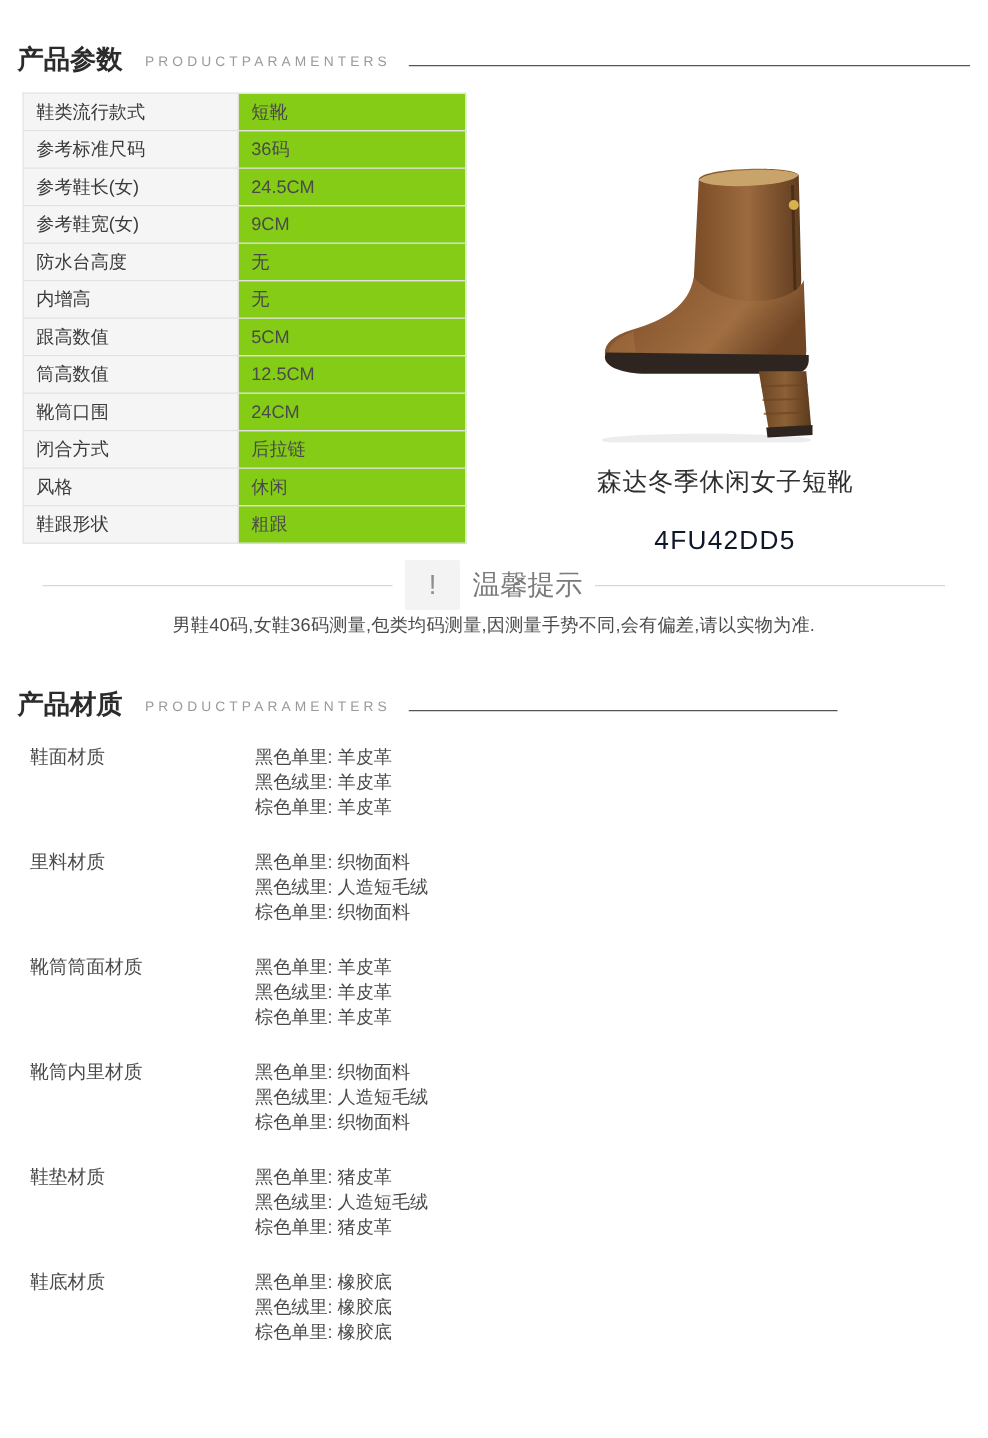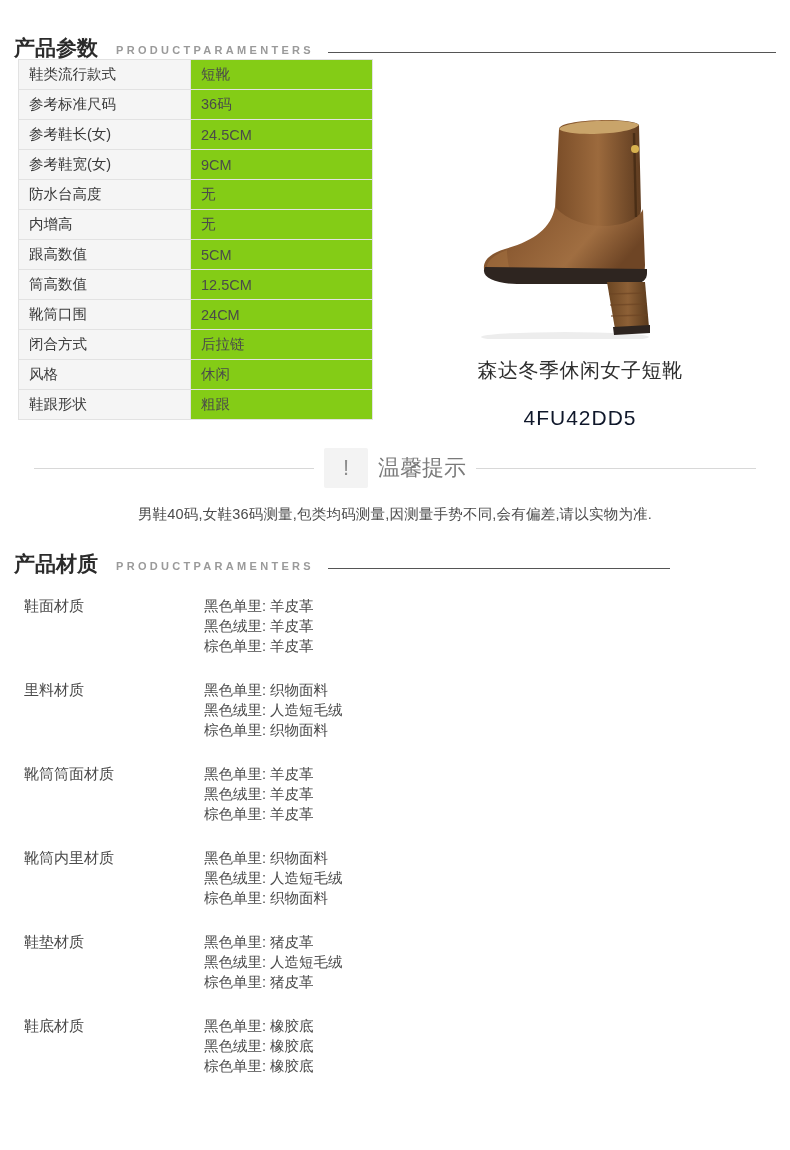--- a/index.html
+++ b/index.html
@@ -31,36 +31,36 @@
     line-height: 1;
     white-space: nowrap;
   }
   .section-title-en {
     font-size: 11px;
     color: #9a9a9a;
     letter-spacing: 3.3px;
     margin-left: 18px;
     margin-bottom: 2px;
     white-space: nowrap;
-    font-weight: bold;
+    font-weight: normal;
     margin-top: 34px;
   }
   .header-rule {
     flex: 1;
     height: 1px;
     background: #555;
     margin-left: 14px;
     margin-bottom: 5px;
   }
 
   
   #params-section { position: absolute; left: 0; top: 10px; width: 790px; }
   .params-wrap {
     position: relative;
-    margin-top: 1px;
+    margin-top: 16px;
     height: 400px;
   }
   table.param-table {
     position: absolute;
     left: 18px;
     top: 0;
     border-collapse: collapse;
     width: 355px;
   }
   table.param-table td {
@@ -140,21 +140,20 @@
     border-radius: 2px;
   }
   .tip-title {
     font-size: 22px;
     color: #7a7a7a;
     white-space: nowrap;
   }
   .tip-text {
     font-size: 14.5px;
     color: #4b4b4b;
-    margin-top: 14px;
     letter-spacing: .2px;
   }
 
   
   #materials-section { position: absolute; left: 0; top: 526px; width: 684px; }
   .mat-list { margin-top: 22px; }
   .mat-row {
     display: flex;
     align-items: flex-start;
     padding: 0 0 24px 24px;

